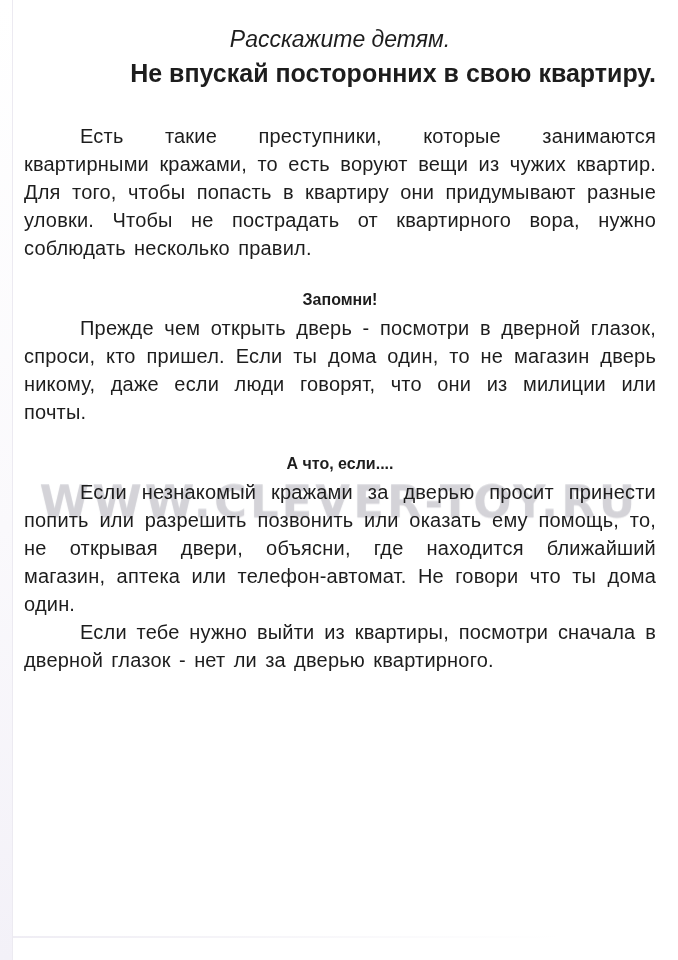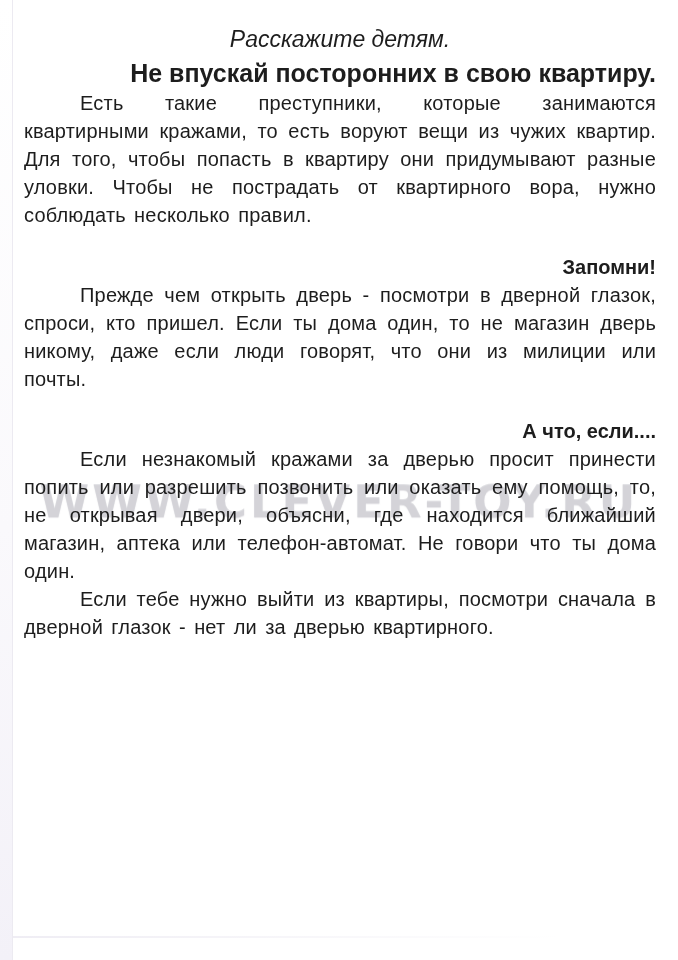--- a/index.html
+++ b/index.html
@@ -58,26 +58,26 @@
   }
   .para {
     margin: 0;
     font-size: 20px;
     line-height: 28px;
     text-align: justify;
     text-indent: 56px;
     word-spacing: 2.5px;
     letter-spacing: 0.2px;
   }
-  .para.intro { }
+  .para.intro { margin-top: 33px; }
   .section-heading {
     margin-top: 24px;
-    text-align: right;
+    text-align: center;
     font-weight: bold;
-    font-size: 20px;
+    font-size: 16px;
     line-height: 28px;
   }
 </style>
 </head>
 <body>
 
 <div class="page">
 
   <div class="edge-strip"></div>
 

